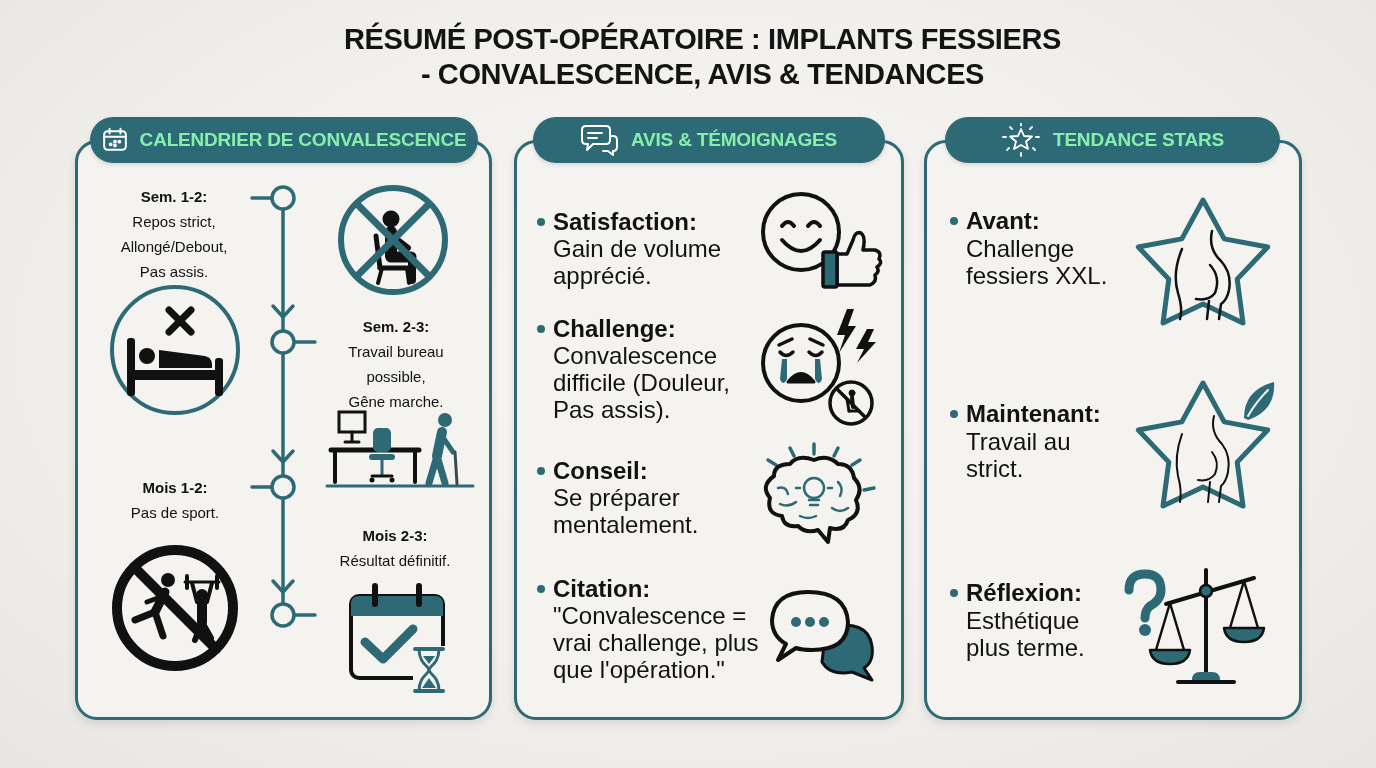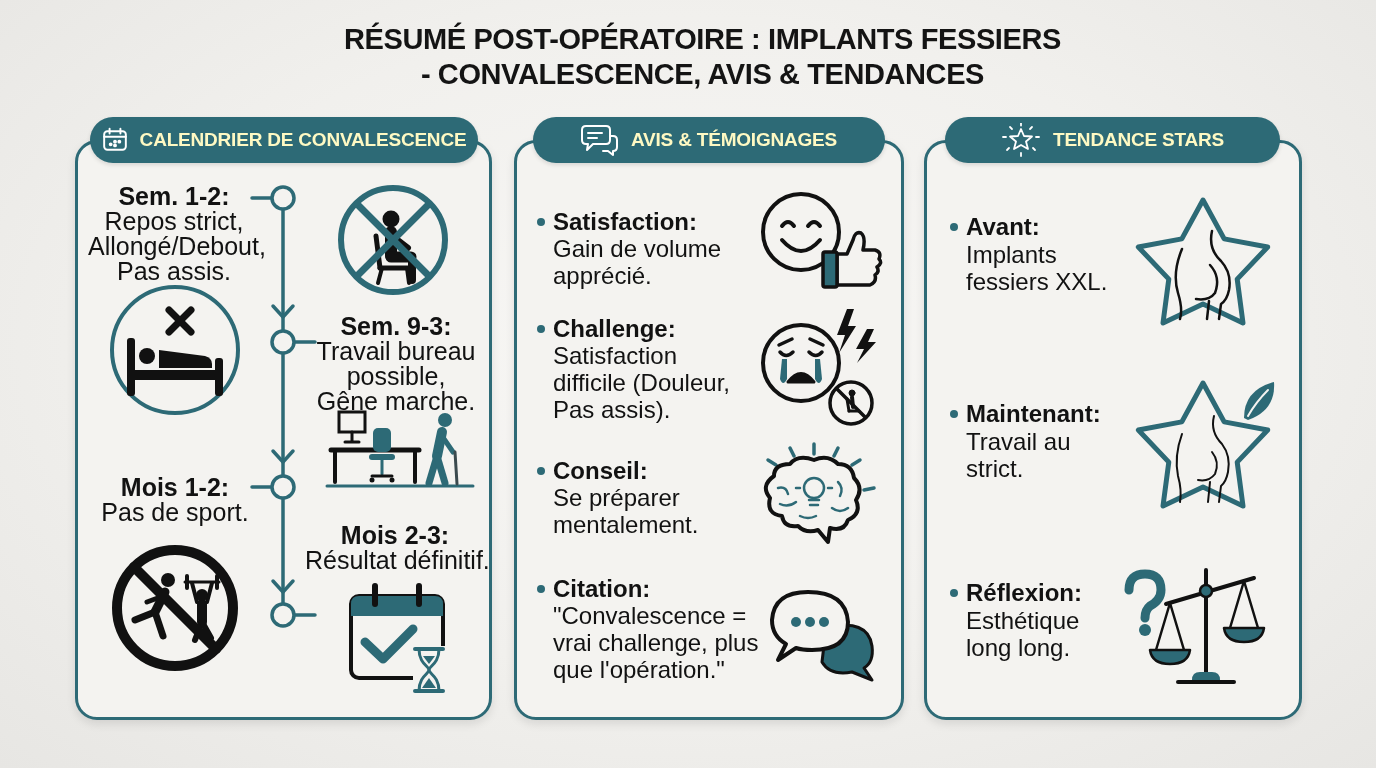--- a/index.html
+++ b/index.html
@@ -18,28 +18,28 @@
     }
     .title span { display: block; padding-left: 29px; }
     .panel {
       position: absolute; top: 140px; height: 580px;
       border: 3px solid #2d6a76; border-radius: 22px;
       background: #f4f3f0;
       box-shadow: 0 4px 10px rgba(0,0,0,0.10);
     }
     .pill {
       position: absolute; top: 117px; height: 46px; border-radius: 23px;
-      background: #2d6a76; color: #fef9c3;
+      background: #2d6a76; color: #86efac;
       display: flex; align-items: center; justify-content: center; gap: 12px;
       font-weight: bold; font-size: 19px; letter-spacing: -0.2px;
       box-shadow: 0 2px 4px rgba(0,0,0,0.12);
     }
     .pill svg { flex: none; }
     .tl-block {
-      position: absolute; text-align: center; font-size: 25px; line-height: 25px;
+      position: absolute; text-align: center; font-size: 15px; line-height: 25px;
     }
     .tl-block span { display: block; white-space: nowrap; }
     .tl-block .lbl { font-weight: bold; }
     .item {
       position: absolute; font-size: 24px; line-height: 27px;
     }
     .item span.line { display: block; white-space: nowrap; padding-left: 16px; }
     .item .lbl { font-weight: bold; }
     .bullet {
       position: absolute; left: 0; top: 10px; width: 8px; height: 8px;
@@ -118,21 +118,21 @@
   <rect x="20" y="56" width="8" height="58" rx="3" fill="#111"></rect>
   <rect x="108" y="76" width="8" height="38" rx="3" fill="#111"></rect>
   <rect x="20" y="88" width="96" height="10" fill="#111"></rect>
   <circle cx="40" cy="74" r="8" fill="#111"></circle>
   <path d="M52,68 L98,74 Q105,76 105,82 L105,86 L52,86 Z" fill="#111"></path>
   <line x1="62" y1="28" x2="84" y2="50" stroke="#111" stroke-width="7"></line>
   <line x1="84" y1="28" x2="62" y2="50" stroke="#111" stroke-width="7"></line>
 </svg>
 
 <div class="tl-block" style="left:316px; top:314px; width:160px;">
-  <span class="lbl">Sem. 9-3:</span>
+  <span class="lbl">Sem. 2-3:</span>
   <span>Travail bureau</span>
   <span>possible,</span>
   <span>Gêne marche.</span>
 </div>
 
 <svg class="icon" style="left:325px; top:408px;" width="150" height="82" viewBox="0 0 150 82" stroke-linecap="round" fill="none">
   <rect x="14" y="4" width="26" height="20" stroke="#111" stroke-width="3"></rect>
   <line x1="27" y1="24" x2="27" y2="33" stroke="#111" stroke-width="3"></line>
   <line x1="20" y1="34" x2="34" y2="34" stroke="#111" stroke-width="3"></line>
   <line x1="6" y1="42" x2="94" y2="42" stroke="#111" stroke-width="5"></line>
@@ -222,21 +222,21 @@
   <path d="M25,38 Q31,30 37,38" stroke-width="4"></path>
   <path d="M51,38 Q57,30 63,38" stroke-width="4"></path>
   <path d="M25,52 Q44,74 63,52" stroke-width="4"></path>
   <path d="M80,66 L90,66 L96,52 Q98,43 104,45 Q109,49 106,62 L118,62 Q125,64 122,71 Q126,75 120,79 Q123,84 118,87 Q120,94 113,97 L80,97 Z" fill="#f4f3f0" stroke-width="3.5"></path>
   <rect x="66" y="64" width="14" height="35" rx="2" fill="#2d6a76" stroke-width="3.5"></rect>
 </svg>
 
 <div class="item" style="left:537px; top:315px;">
   <span class="bullet"></span>
   <span class="line lbl">Challenge:</span>
-  <span class="line">Satisfaction</span>
+  <span class="line">Convalescence</span>
   <span class="line">difficile (Douleur,</span>
   <span class="line">Pas assis).</span>
 </div>
 <svg class="icon" style="left:755px; top:305px;" width="130" height="124" viewBox="0 0 130 124" stroke-linecap="round" stroke-linejoin="round" fill="none" stroke="#111">
   <circle cx="46" cy="58" r="38" stroke-width="4"></circle>
   <path d="M24,40 L37,34" stroke-width="3.5"></path>
   <path d="M68,40 L55,34" stroke-width="3.5"></path>
   <path d="M25,47 Q31,54 38,47" stroke-width="3.5"></path>
   <path d="M54,47 Q61,54 67,47" stroke-width="3.5"></path>
   <path d="M33,77 Q46,60 59,77 Z" fill="#111" stroke-width="3"></path>
@@ -306,24 +306,24 @@
     <line x1="31" y1="4" x2="29" y2="6"></line>
     <line x1="2" y1="14" x2="5" y2="14"></line>
     <line x1="35" y1="14" x2="38" y2="14"></line>
     <line x1="6" y1="27" x2="8" y2="25"></line>
     <line x1="34" y1="27" x2="32" y2="25"></line>
     <line x1="20" y1="30" x2="20" y2="33"></line>
   </svg>
   <span>TENDANCE STARS</span>
 </div>
 
-<div class="item" style="left:950px; top:213px; line-height:27.5px;">
+<div class="item" style="left:950px; top:207px; line-height:27.5px;">
   <span class="bullet"></span>
   <span class="line lbl">Avant:</span>
-  <span class="line">Implants</span>
+  <span class="line">Challenge</span>
   <span class="line">fessiers XXL.</span>
 </div>
 <svg class="icon" style="left:1128px; top:193px;" width="150" height="140" viewBox="0 0 150 140" stroke-linecap="round" stroke-linejoin="round" fill="none">
   <path d="M75,7 L96.2,45.9 L139.7,54 L109.2,86.1 L115,130 L75,111 L35,130 L40.8,86.1 L10.3,54 L53.8,45.9 Z" stroke="#2d6a76" stroke-width="5"></path>
   <g stroke="#111" stroke-width="2.5">
     <path d="M54,56 Q44,80 50,100 Q55,116 52,126"></path>
     <path d="M84,38 Q80,56 93,68 Q104,80 101,97 Q99,107 93,111 L91,126"></path>
     <path d="M82,72 Q93,84 87,100 Q81,108 68,106"></path>
     <path d="M81,108 L79,126"></path>
   </g>
@@ -344,21 +344,21 @@
     <path d="M82,106 L80,126"></path>
   </g>
   <path d="M116,42 Q116,14 146,6 Q148,34 120,44 Z" fill="#2d6a76"></path>
   <path d="M120,40 Q128,26 140,14" stroke="#f4f3f0" stroke-width="2"></path>
 </svg>
 
 <div class="item" style="left:950px; top:579px; line-height:27.5px;">
   <span class="bullet"></span>
   <span class="line lbl">Réflexion:</span>
   <span class="line">Esthétique</span>
-  <span class="line">long long.</span>
+  <span class="line">plus terme.</span>
 </div>
 <svg class="icon" style="left:1120px; top:566px;" width="150" height="124" viewBox="0 0 150 124" stroke-linecap="round" stroke-linejoin="round" fill="none">
   <path d="M9,24 Q9,8 25,8 Q41,8 41,24 Q41,34 30,40 Q25,44 25,52" stroke="#2d6a76" stroke-width="9"></path>
   <circle cx="25" cy="64" r="6" fill="#2d6a76"></circle>
   <line x1="86" y1="4" x2="86" y2="112" stroke="#111" stroke-width="4"></line>
   <line x1="46" y1="38" x2="134" y2="12" stroke="#111" stroke-width="4"></line>
   <circle cx="86" cy="25" r="6" fill="#2d6a76" stroke="#111" stroke-width="2.5"></circle>
   <line x1="50" y1="37" x2="36" y2="84" stroke="#111" stroke-width="2.5"></line>
   <line x1="50" y1="37" x2="64" y2="84" stroke="#111" stroke-width="2.5"></line>
   <path d="M30,84 L70,84 Q68,98 50,98 Q32,98 30,84 Z" fill="#2d6a76" stroke="#111" stroke-width="2.5"></path>

